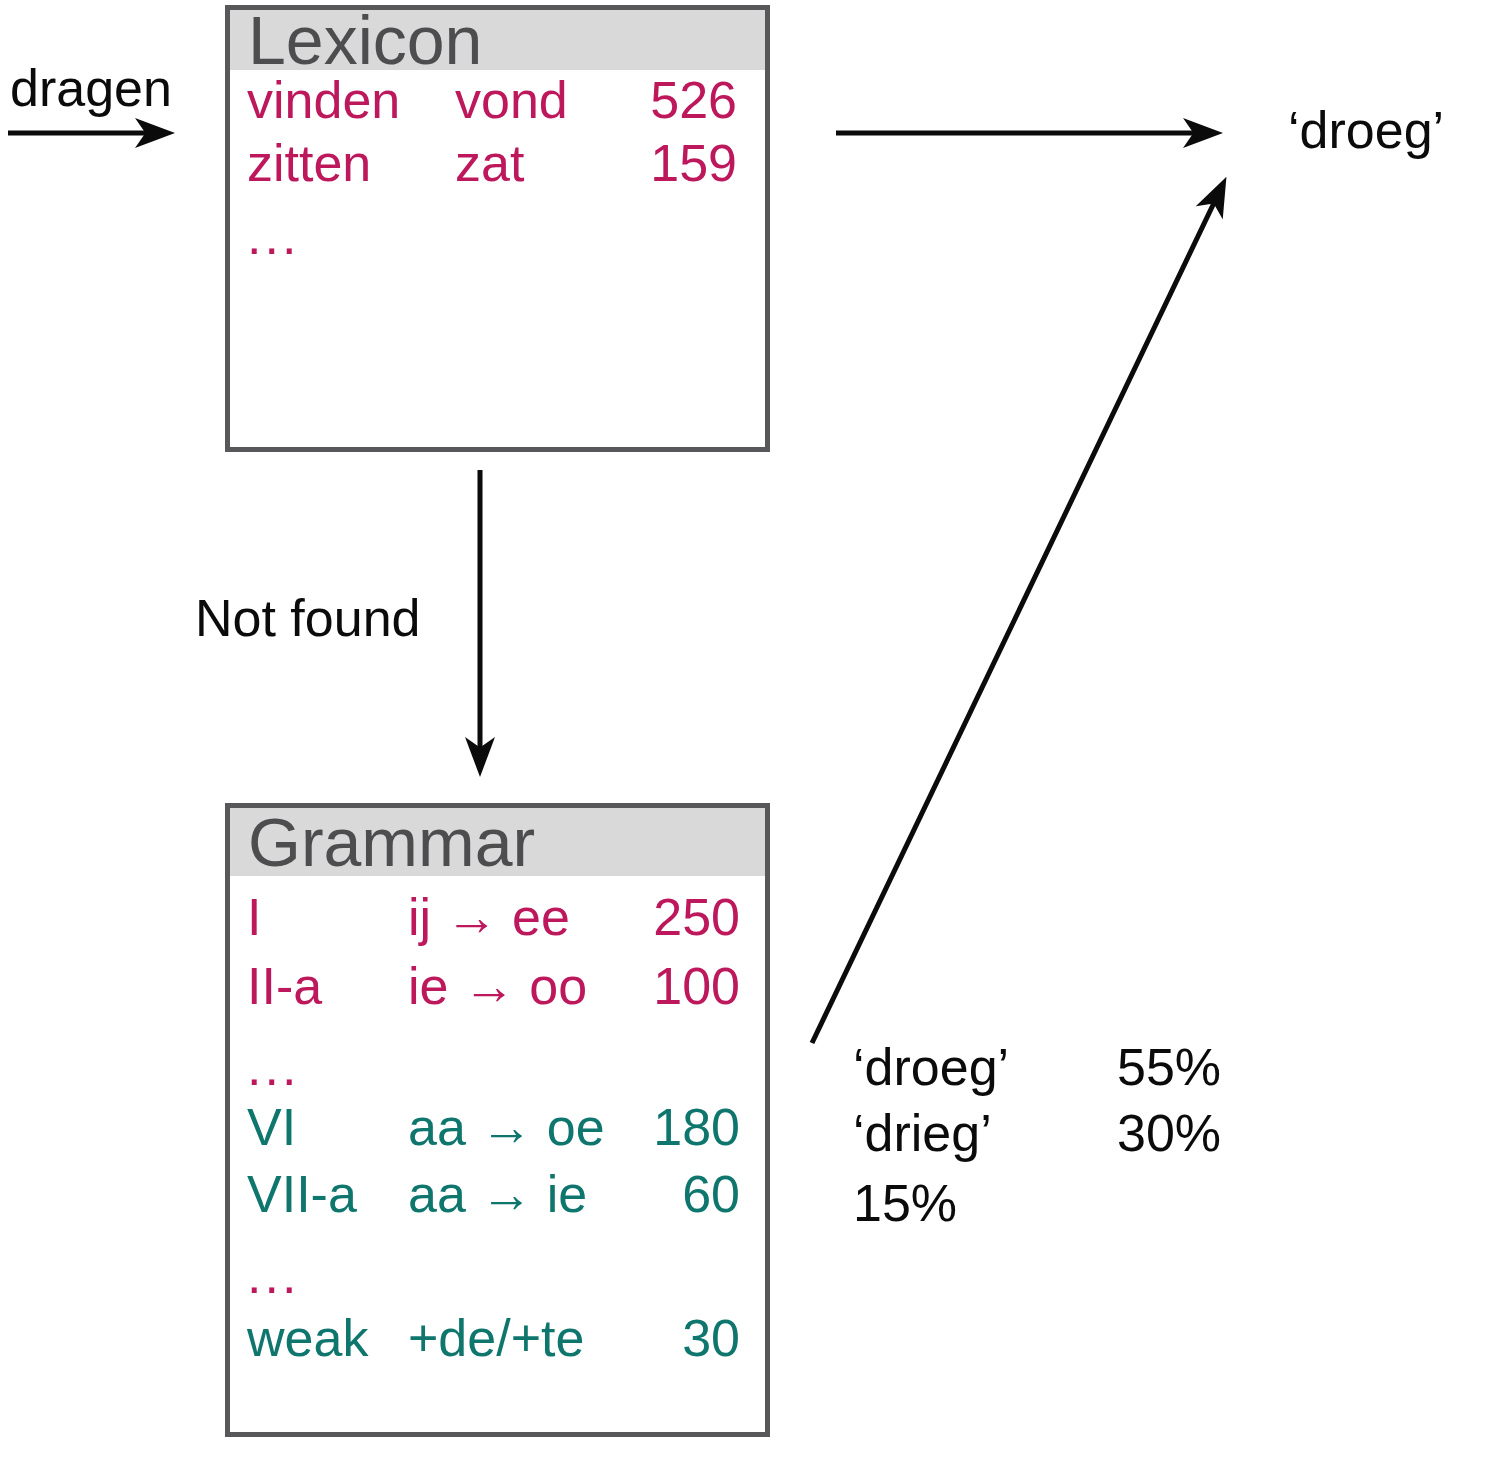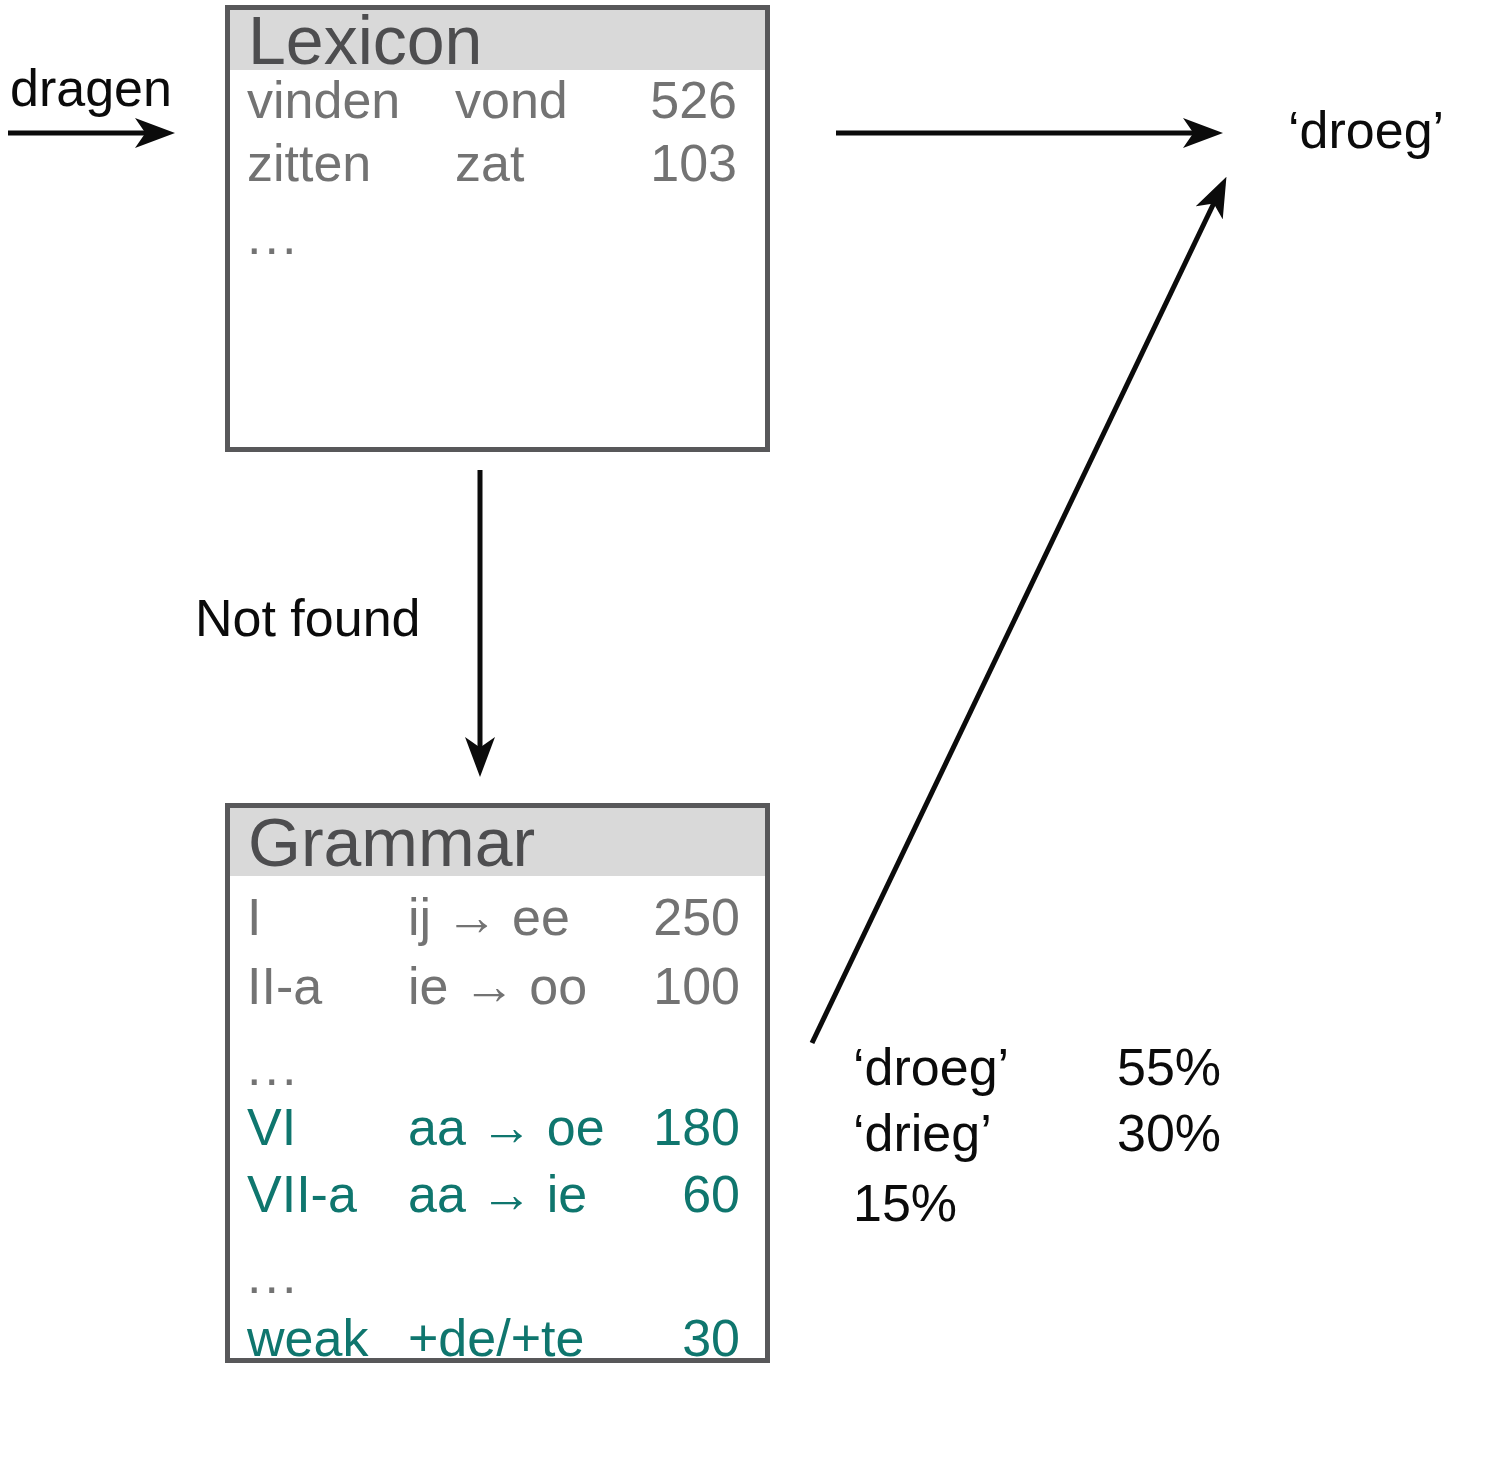--- a/index.html
+++ b/index.html
@@ -7,42 +7,42 @@
     position:relative; width:1504px; height:1480px; background:#ffffff;
     font-family:Liberation Sans, sans-serif; overflow:hidden;
   }
   svg.arrows { position:absolute; left:0; top:0; width:1504px; height:1480px; }
 
   .box {
     position:absolute; border:5px solid #58585a; background:#ffffff;
     box-sizing:border-box;
   }
   .box-lexicon { left:225px; top:5px;   width:545px; height:447px; }
-  .box-grammar { left:225px; top:803px; width:545px; height:560px; }
+  .box-grammar { left:225px; top:803px; width:545px; height:634px; }
 
   .box-header {
     position:absolute; left:0; top:0; right:0;
     background:#d9d9d9; color:#4d4d4f; font-size:68px;
     display:flex; align-items:center; padding-left:18px; box-sizing:border-box;
   }
   .box-lexicon .box-header { height:60px; }
   .box-grammar .box-header { height:68px; }
 
   .trow {
     position:absolute; left:0; right:0; height:60px; line-height:60px;
     display:flex; font-size:52px; box-sizing:border-box;
     padding-left:17px; white-space:nowrap;
   }
   .box-lexicon .trow { padding-right:28px; }
   .box-grammar .trow { padding-right:25px; }
   .box-lexicon .c1 { width:208px; flex:none; }
   .box-grammar .c1 { width:161px; flex:none; }
   .c2 { flex:1 1 auto; }
   .c3 { flex:none; }
-  .muted { color:#737373; }
+  .muted { color:#be185d; }
   .dark  { color:#0f766e; }
   .ellipsis-cell { letter-spacing:3px; }
 
   .label {
     position:absolute; font-size:52px; line-height:60px;
     color:#0b0b0b; white-space:nowrap;
   }
   .lbl-input    { left:10px;   top:58px;  }
   .lbl-notfound { left:195px;  top:588px; }
   .lbl-output   { left:1288px; top:100px; }
@@ -79,21 +79,21 @@
   <div class="box box-lexicon">
     <div class="box-header">Lexicon</div>
     <div class="trow muted" style="top:60px">
       <span class="c1">vinden</span>
       <span class="c2">vond</span>
       <span class="c3">526</span>
     </div>
     <div class="trow muted" style="top:123px">
       <span class="c1">zitten</span>
       <span class="c2">zat</span>
-      <span class="c3">103</span>
+      <span class="c3">159</span>
     </div>
     <div class="trow muted" style="top:196px">
       <span class="c1 ellipsis-cell">...</span>
       <span class="c2"></span>
       <span class="c3"></span>
     </div>
   </div>
 
   <div class="label lbl-notfound">Not found</div>
 

